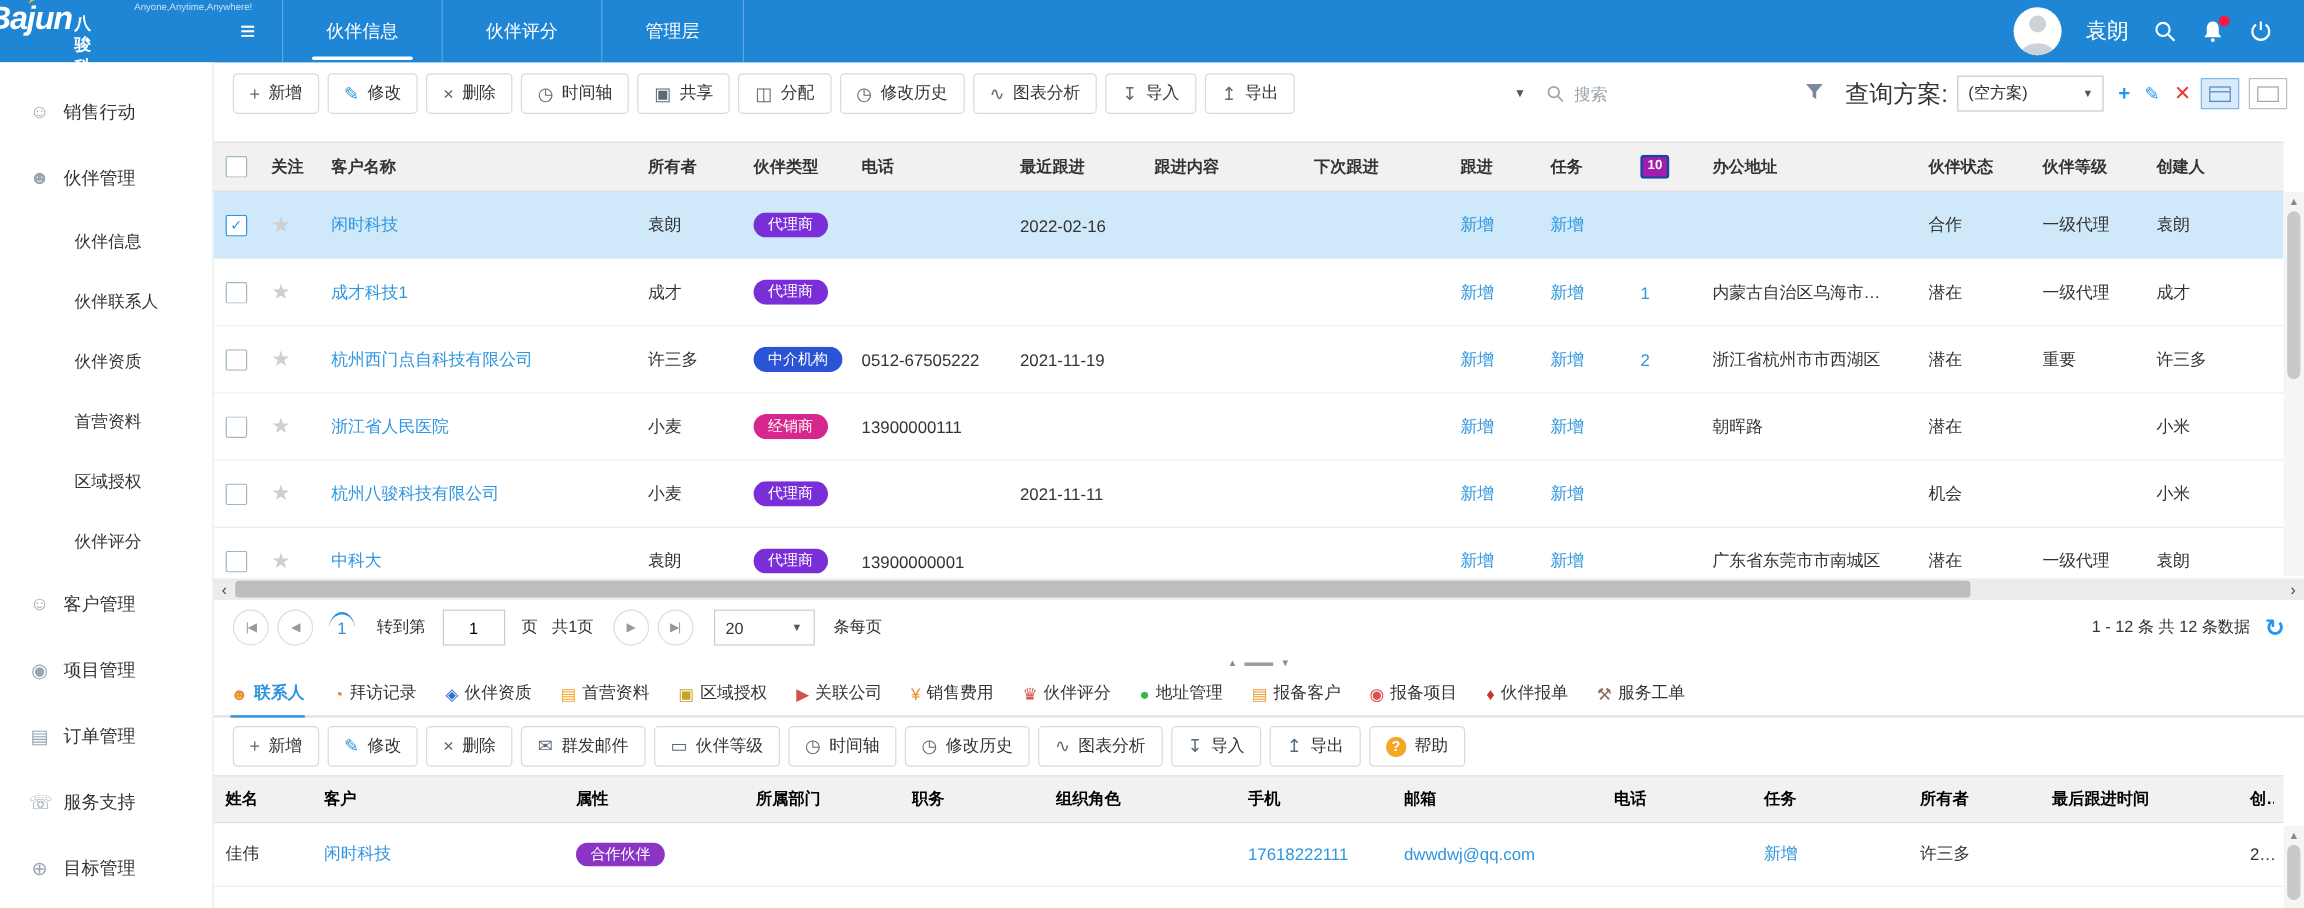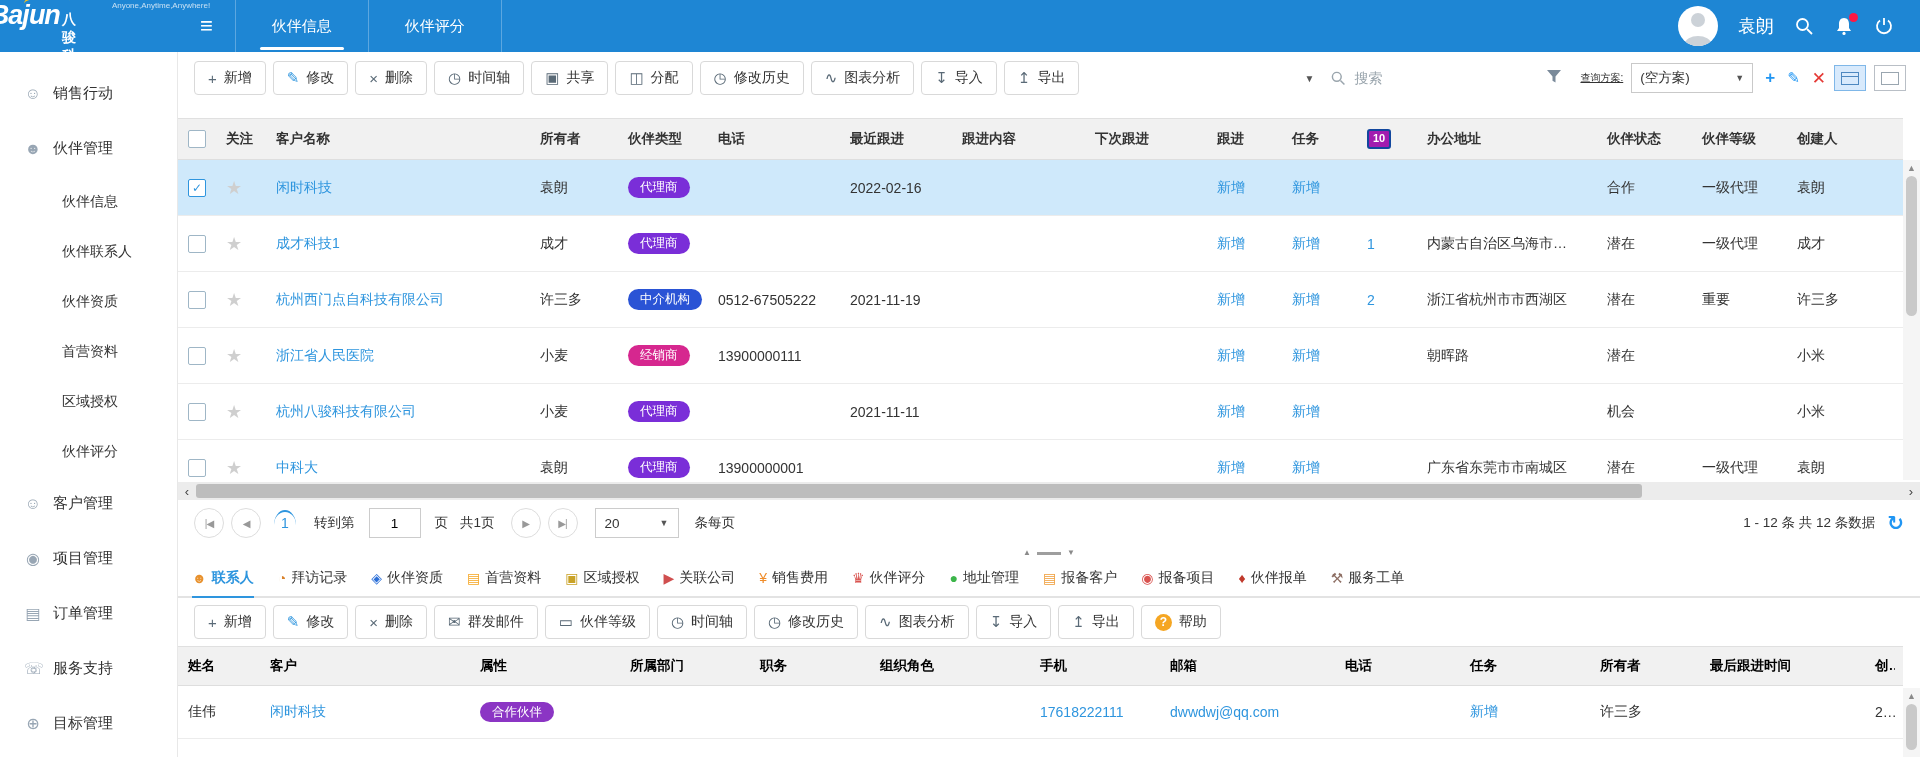--- a/index.html
+++ b/index.html
@@ -36,21 +36,21 @@
   .tb-btn{height:34px;border:1px solid #d9d9d9;border-radius:4px;background:#fff;margin-right:7px;padding:0 13px;font-size:14px;color:#333;display:flex;align-items:center;gap:7px;cursor:pointer;white-space:nowrap;}
   .tb-ic{font-size:15px;color:#5a6a77;}
   .tb-ic.blue{color:#2e95de;}
   .tb-ic.help{width:17px;height:17px;border-radius:50%;background:#f5a623;color:#fff;font-size:12px;font-weight:bold;display:flex;align-items:center;justify-content:center;}
   .search-zone{margin-left:auto;display:flex;align-items:center;padding-right:14px;}
   .dd-arrow{font-size:10px;color:#555;margin-right:16px;}
   .search-wrap{display:flex;align-items:center;gap:6px;width:210px;}
   .search-input{border:none;outline:none;font-size:14px;color:#333;width:170px;background:transparent;}
   .search-input::placeholder{color:#9aa5ad;}
   .funnel{margin:0 18px 0 6px;color:#7a8a9a;}
-  .query-label{font-size:10px;color:#333;margin-right:8px;white-space:nowrap;text-decoration:underline;}
+  .query-label{font-size:20px;color:#333;margin-right:8px;white-space:nowrap;}
   .sel-box{width:104px;height:28px;border:1px solid #c9c9c9;display:flex;align-items:center;justify-content:space-between;padding:0 8px;font-size:13.5px;color:#333;background:#fff;cursor:pointer;}
   .sel-arrow{font-size:9px;color:#555;}
   .act-ic{font-size:17px;font-weight:bold;margin-left:12px;cursor:pointer;}
   .act-ic.plus{color:#2196f3;}
   .act-ic.pen{color:#2196f3;font-size:15px;}
   .act-ic.del{color:#e53935;}
   .vt{width:30px;height:24px;border:1px solid #b9bfc6;background:#fff;margin-left:8px;display:flex;align-items:center;justify-content:center;cursor:pointer;}
   .vt.active{background:#d8eafc;border-color:#7fb7e8;}
   .vt-ic{width:16px;height:11px;border:1.5px solid #9aa6b0;position:relative;}
   .vt.active .vt-ic{border-color:#4d88c0;}
@@ -111,20 +111,21 @@
         <span class="logo-arc"></span>
         <span class="logo-main">Bajun</span>
         <span class="logo-cn">八骏科技</span>
       </div>
       <div class="logo-tag">Anyone,Anytime,Anywhere!</div>
     </div>
     <div class="nav-burger">≡</div>
     <div class="nav-tabs" id="nav-tabs">
         <div class="nav-tab active">伙伴信息</div>
         <div class="nav-tab">伙伴评分</div>
+        <div class="nav-tab">管理层</div>
       </div>
     <div class="nav-right">
       <div class="avatar"></div>
       <div class="user-name">袁朗</div>
       <span class="nav-ic">
         <svg width="20" height="20" viewBox="0 0 20 20">
             <circle cx="8.5" cy="8.5" r="5.5" fill="none" stroke="#fff" stroke-width="1.8"></circle>
             <line x1="13" y1="13" x2="18" y2="18" stroke="#fff" stroke-width="1.8"></line>
           </svg>
       </span>

